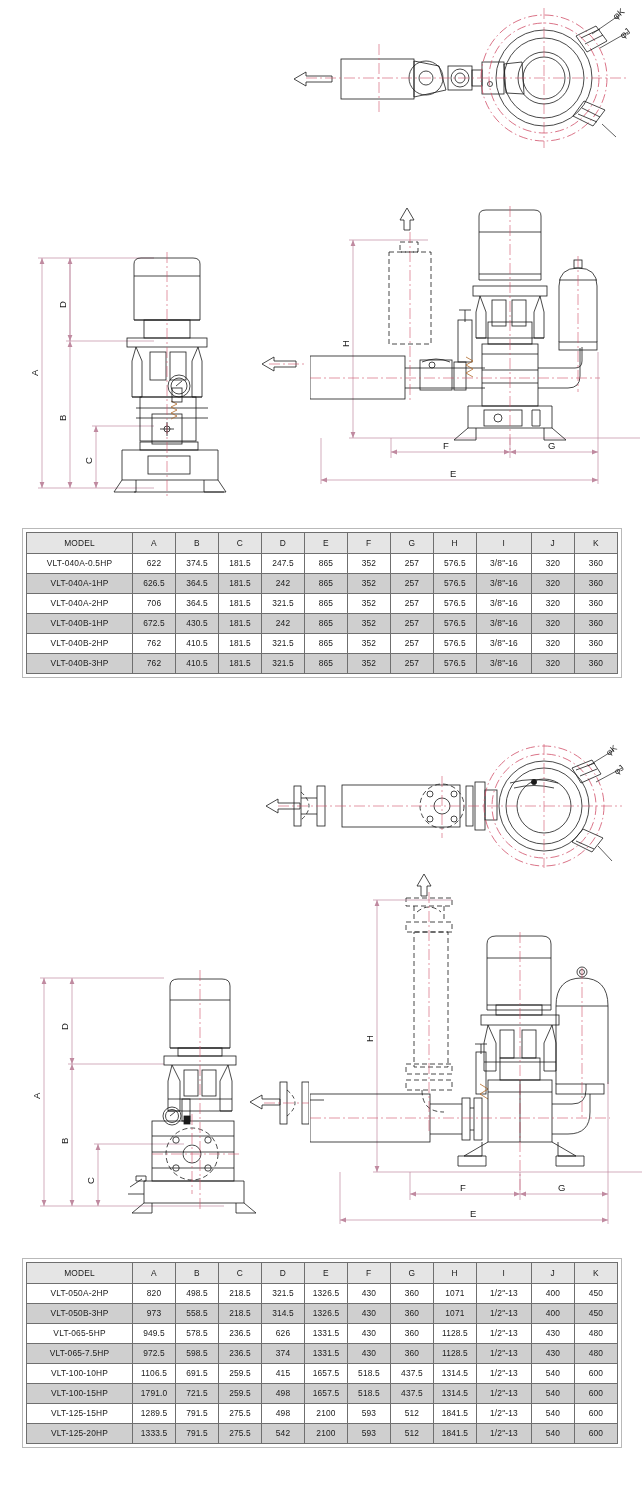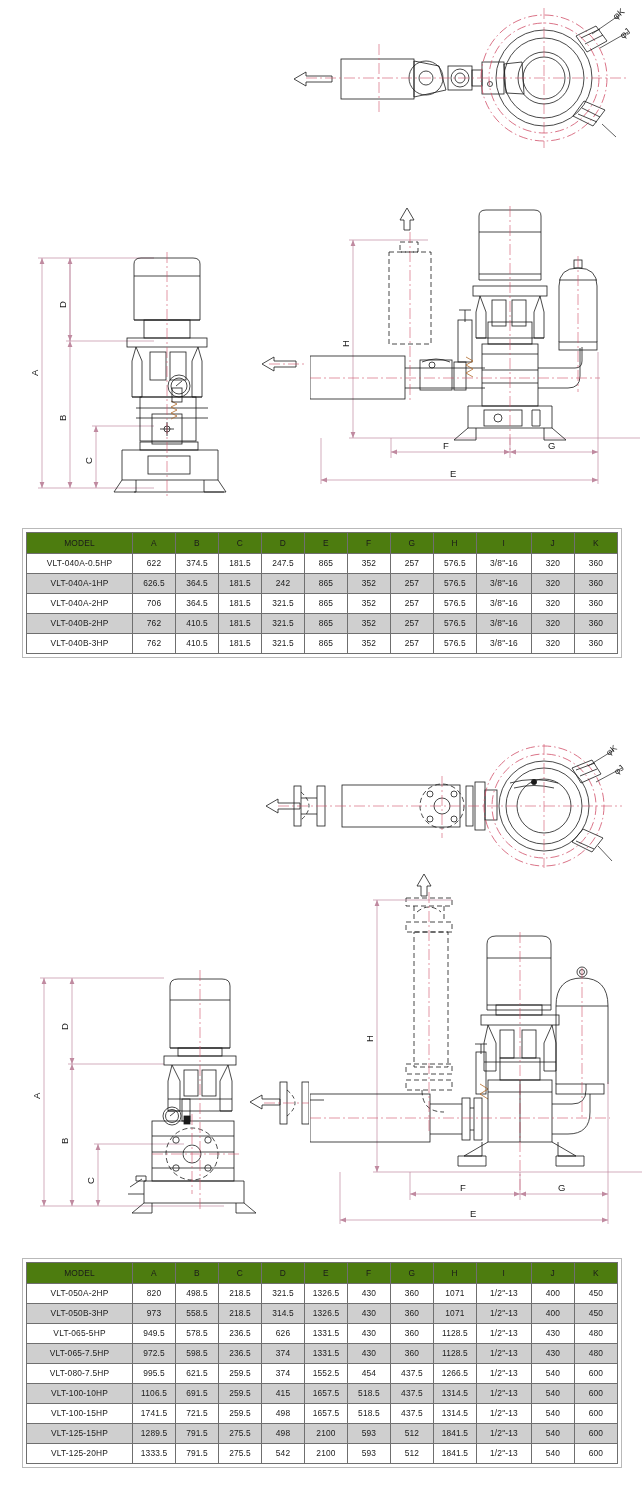--- a/index.html
+++ b/index.html
@@ -52,21 +52,21 @@
     text-align: center;
     vertical-align: middle;
     padding: 0;
     height: 19px;
     line-height: 19px;
     letter-spacing: 0.15px;
     white-space: nowrap;
     overflow: hidden;
   }
   table.spec thead th {
-    background: #4d7c0f;
+    background: #e5e5e5;
     font-weight: normal;
     letter-spacing: 0.6px;
     height: 20px;
     line-height: 20px;
   }
   table.spec tbody tr:nth-child(even) td {
     background: #cfcfcf;
   }
   table.spec tbody tr:nth-child(odd) td {
     background: #ffffff;
@@ -389,20 +389,34 @@
           <td>321.5</td>
           <td>865</td>
           <td>352</td>
           <td>257</td>
           <td>576.5</td>
           <td>3/8"-16</td>
           <td>320</td>
           <td>360</td>
         </tr>
         <tr>
+          <td class="model">VLT-040B-1HP</td>
+          <td>672.5</td>
+          <td>430.5</td>
+          <td>181.5</td>
+          <td>242</td>
+          <td>865</td>
+          <td>352</td>
+          <td>257</td>
+          <td>576.5</td>
+          <td>3/8"-16</td>
+          <td>320</td>
+          <td>360</td>
+        </tr>
+        <tr>
           <td class="model">VLT-040B-2HP</td>
           <td>762</td>
           <td>410.5</td>
           <td>181.5</td>
           <td>321.5</td>
           <td>865</td>
           <td>352</td>
           <td>257</td>
           <td>576.5</td>
           <td>3/8"-16</td>
@@ -761,50 +775,36 @@
           <td>374</td>
           <td>1331.5</td>
           <td>430</td>
           <td>360</td>
           <td>1128.5</td>
           <td>1/2"-13</td>
           <td>430</td>
           <td>480</td>
         </tr>
         <tr>
-          <td class="model">VLT-080-7.5HP</td>
-          <td>995.5</td>
-          <td>621.5</td>
-          <td>259.5</td>
-          <td>374</td>
-          <td>1552.5</td>
-          <td>454</td>
-          <td>437.5</td>
-          <td>1266.5</td>
-          <td>1/2"-13</td>
-          <td>540</td>
-          <td>600</td>
-        </tr>
-        <tr>
           <td class="model">VLT-100-10HP</td>
           <td>1106.5</td>
           <td>691.5</td>
           <td>259.5</td>
           <td>415</td>
           <td>1657.5</td>
           <td>518.5</td>
           <td>437.5</td>
           <td>1314.5</td>
           <td>1/2"-13</td>
           <td>540</td>
           <td>600</td>
         </tr>
         <tr>
           <td class="model">VLT-100-15HP</td>
-          <td>1741.5</td>
+          <td>1791.0</td>
           <td>721.5</td>
           <td>259.5</td>
           <td>498</td>
           <td>1657.5</td>
           <td>518.5</td>
           <td>437.5</td>
           <td>1314.5</td>
           <td>1/2"-13</td>
           <td>540</td>
           <td>600</td>

